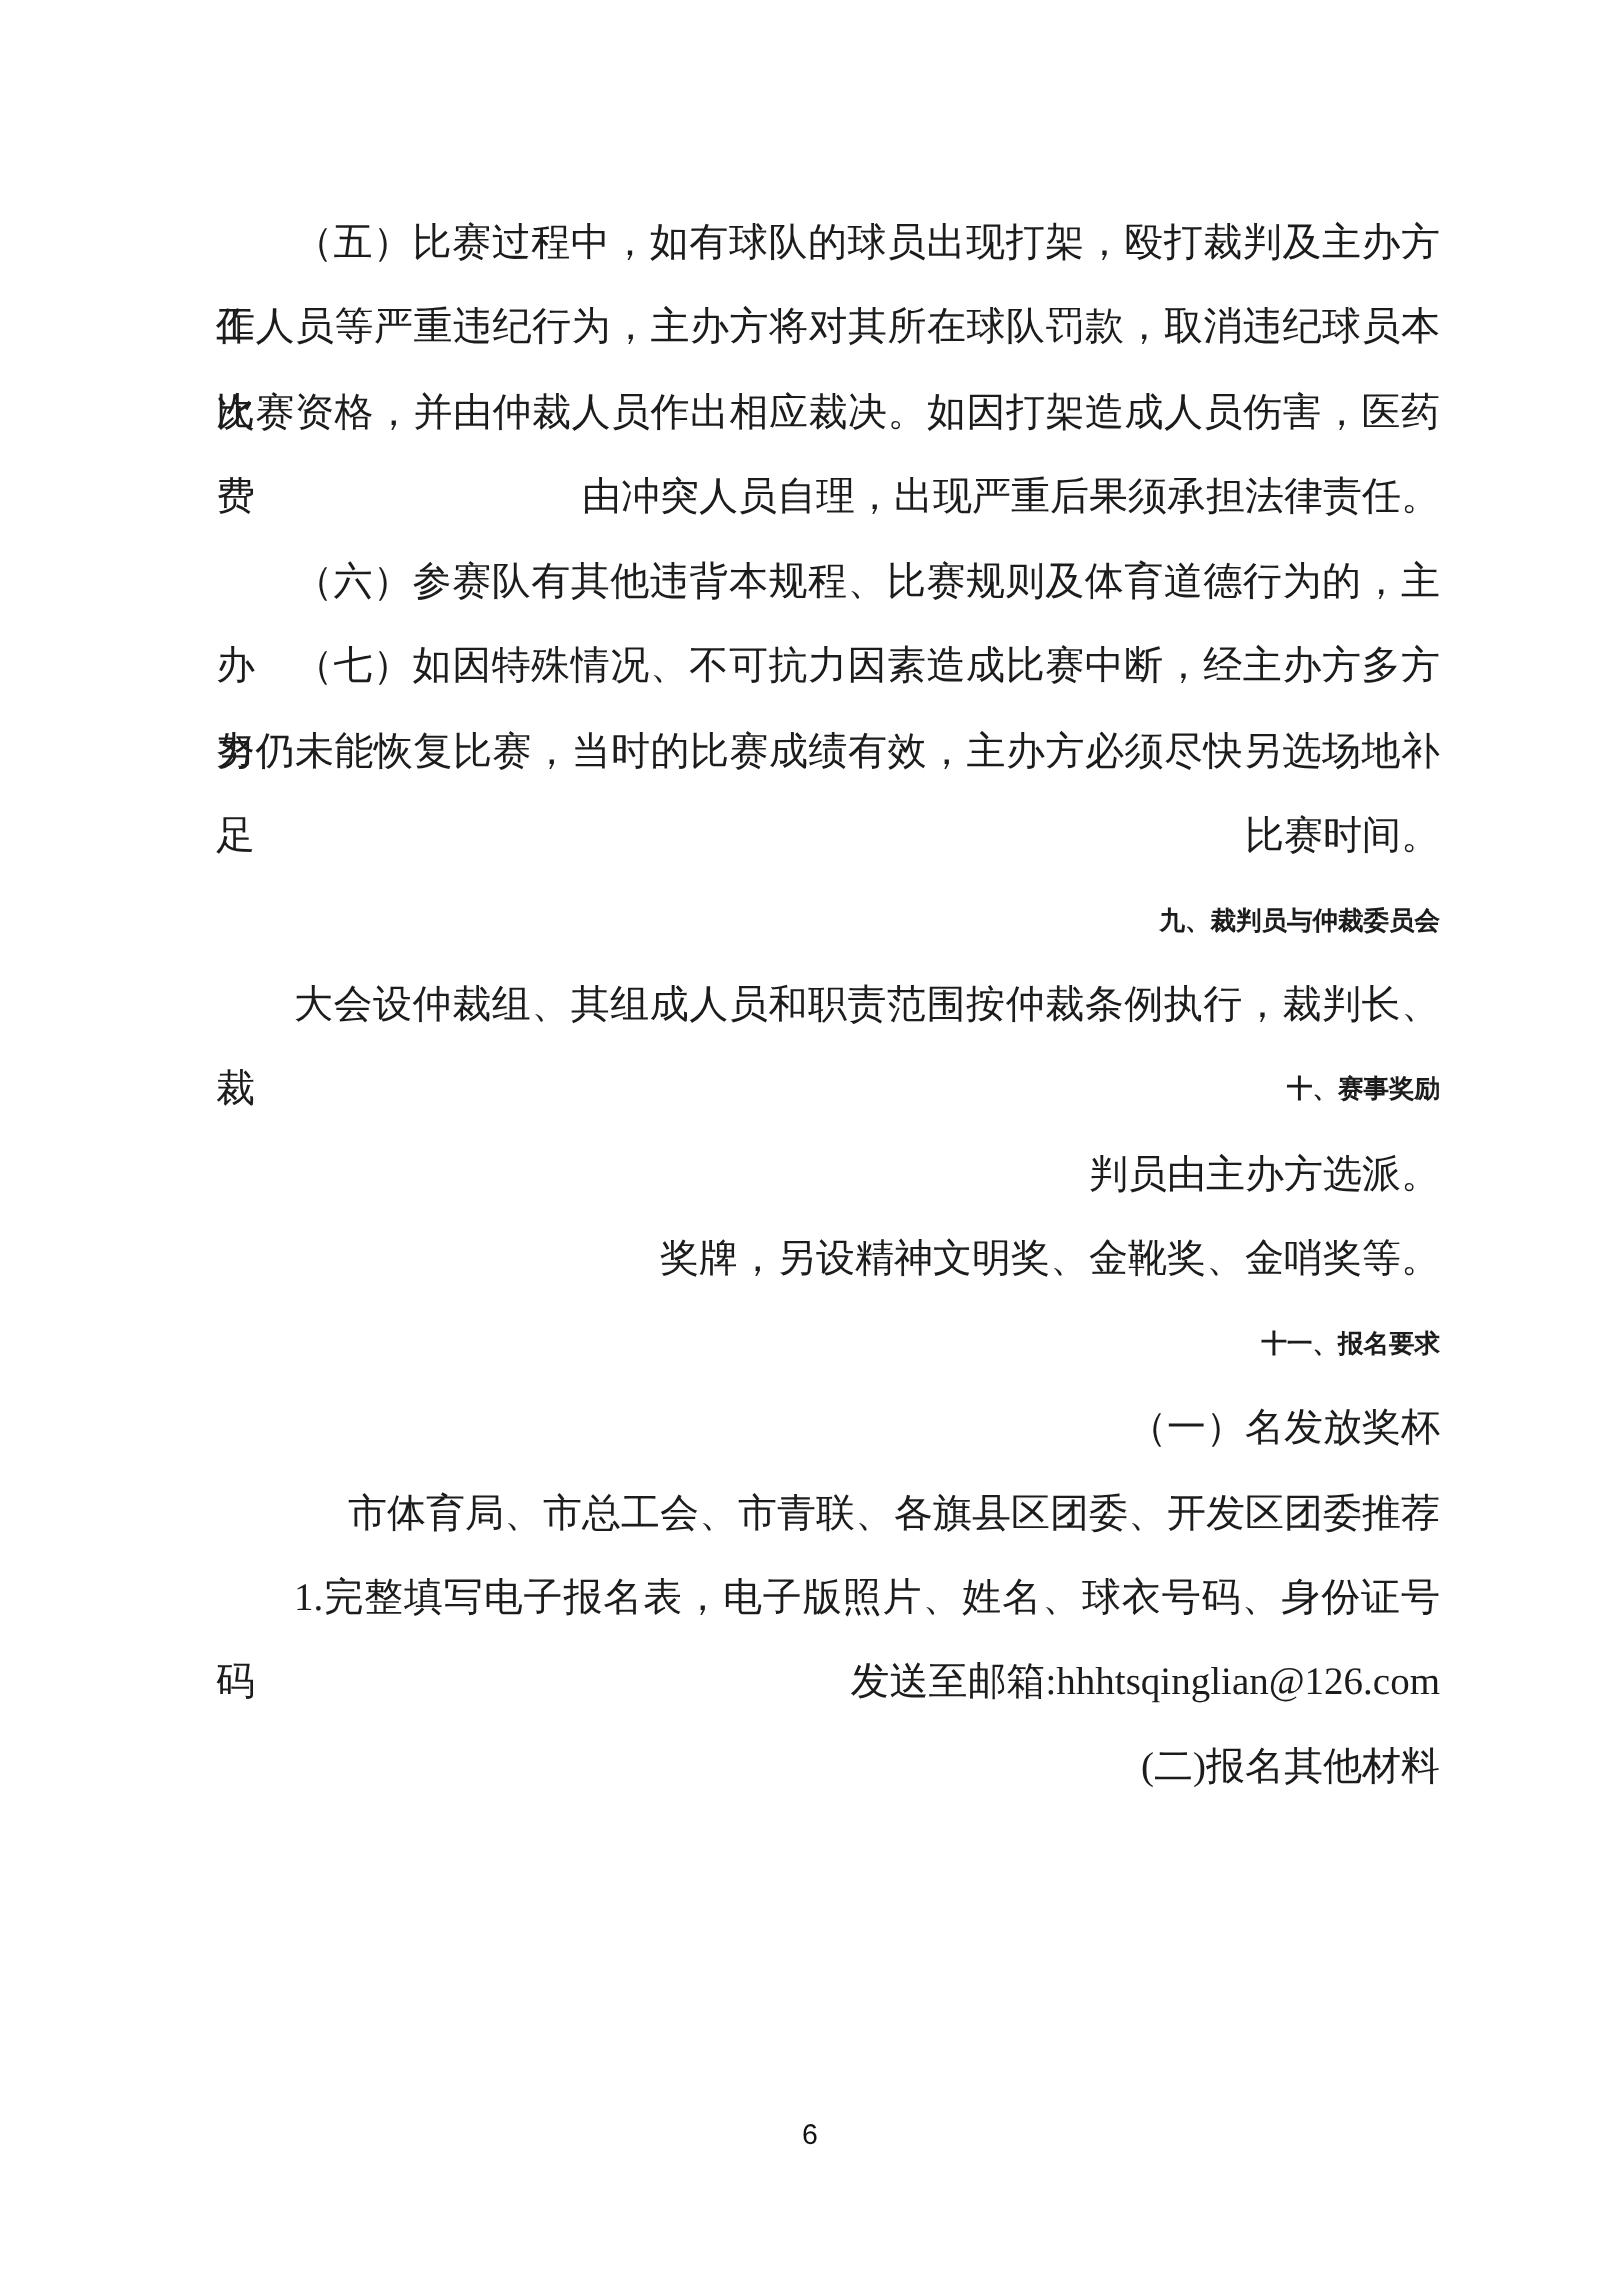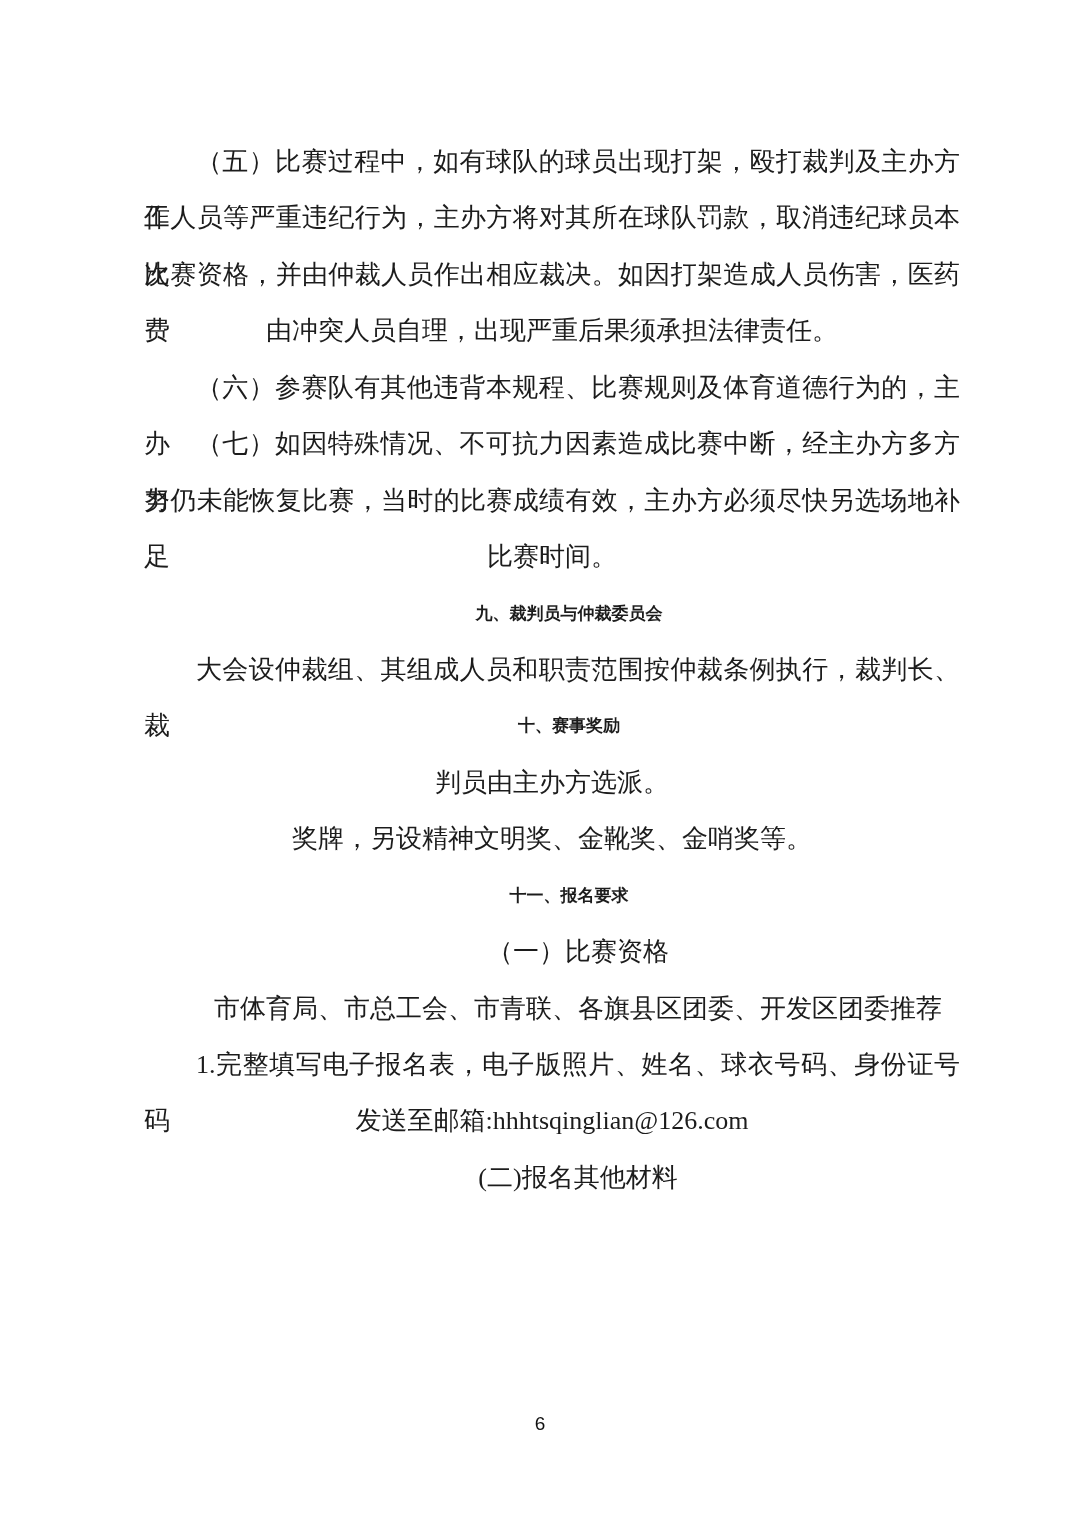--- a/index.html
+++ b/index.html
@@ -21,21 +21,21 @@
     left: 116px;
     top: 134px;
     width: 816px;
     margin-left: 28px;
   }
   .ln {
     height: 56.45px;
     line-height: 56.45px;
     font-size: 26px;
     white-space: nowrap;
-    text-align: center;
+    text-align: right;
   }
   
   .j {
     white-space: normal;
     text-align: justify;
     text-align-last: justify;
   }
   
   .ind {
     text-indent: 2em;
@@ -70,21 +70,21 @@
     <div class="ln ind j">（六）参赛队有其他违背本规程、比赛规则及体育道德行为的，主办</div>
     <div class="ln ind j">（七）如因特殊情况、不可抗力因素造成比赛中断，经主办方多方努</div>
     <div class="ln j">力仍未能恢复比赛，当时的比赛成绩有效，主办方必须尽快另选场地补足</div>
     <div class="ln">比赛时间。</div>
     <div class="ln ind hd">九、裁判员与仲裁委员会</div>
     <div class="ln ind j">大会设仲裁组、其组成人员和职责范围按仲裁条例执行，裁判长、裁</div>
     <div class="ln ind hd">十、赛事奖励</div>
     <div class="ln">判员由主办方选派。</div>
     <div class="ln">奖牌，另设精神文明奖、金靴奖、金哨奖等。</div>
     <div class="ln ind hd">十一、报名要求</div>
-    <div class="ln ind">（一）比赛资格</div>
+    <div class="ln ind">（一）名发放奖杯</div>
     <div class="ln ind">市体育局、市总工会、市青联、各旗县区团委、开发区团委推荐</div>
     <div class="ln ind j">1.完整填写电子报名表，电子版照片、姓名、球衣号码、身份证号码</div>
     <div class="ln">发送至邮箱:hhhtsqinglian@126.com</div>
     <div class="ln ind">(二)报名其他材料</div>
   </div>
 
   <div class="footer">6</div>
 </div>
 
 </body></html>

